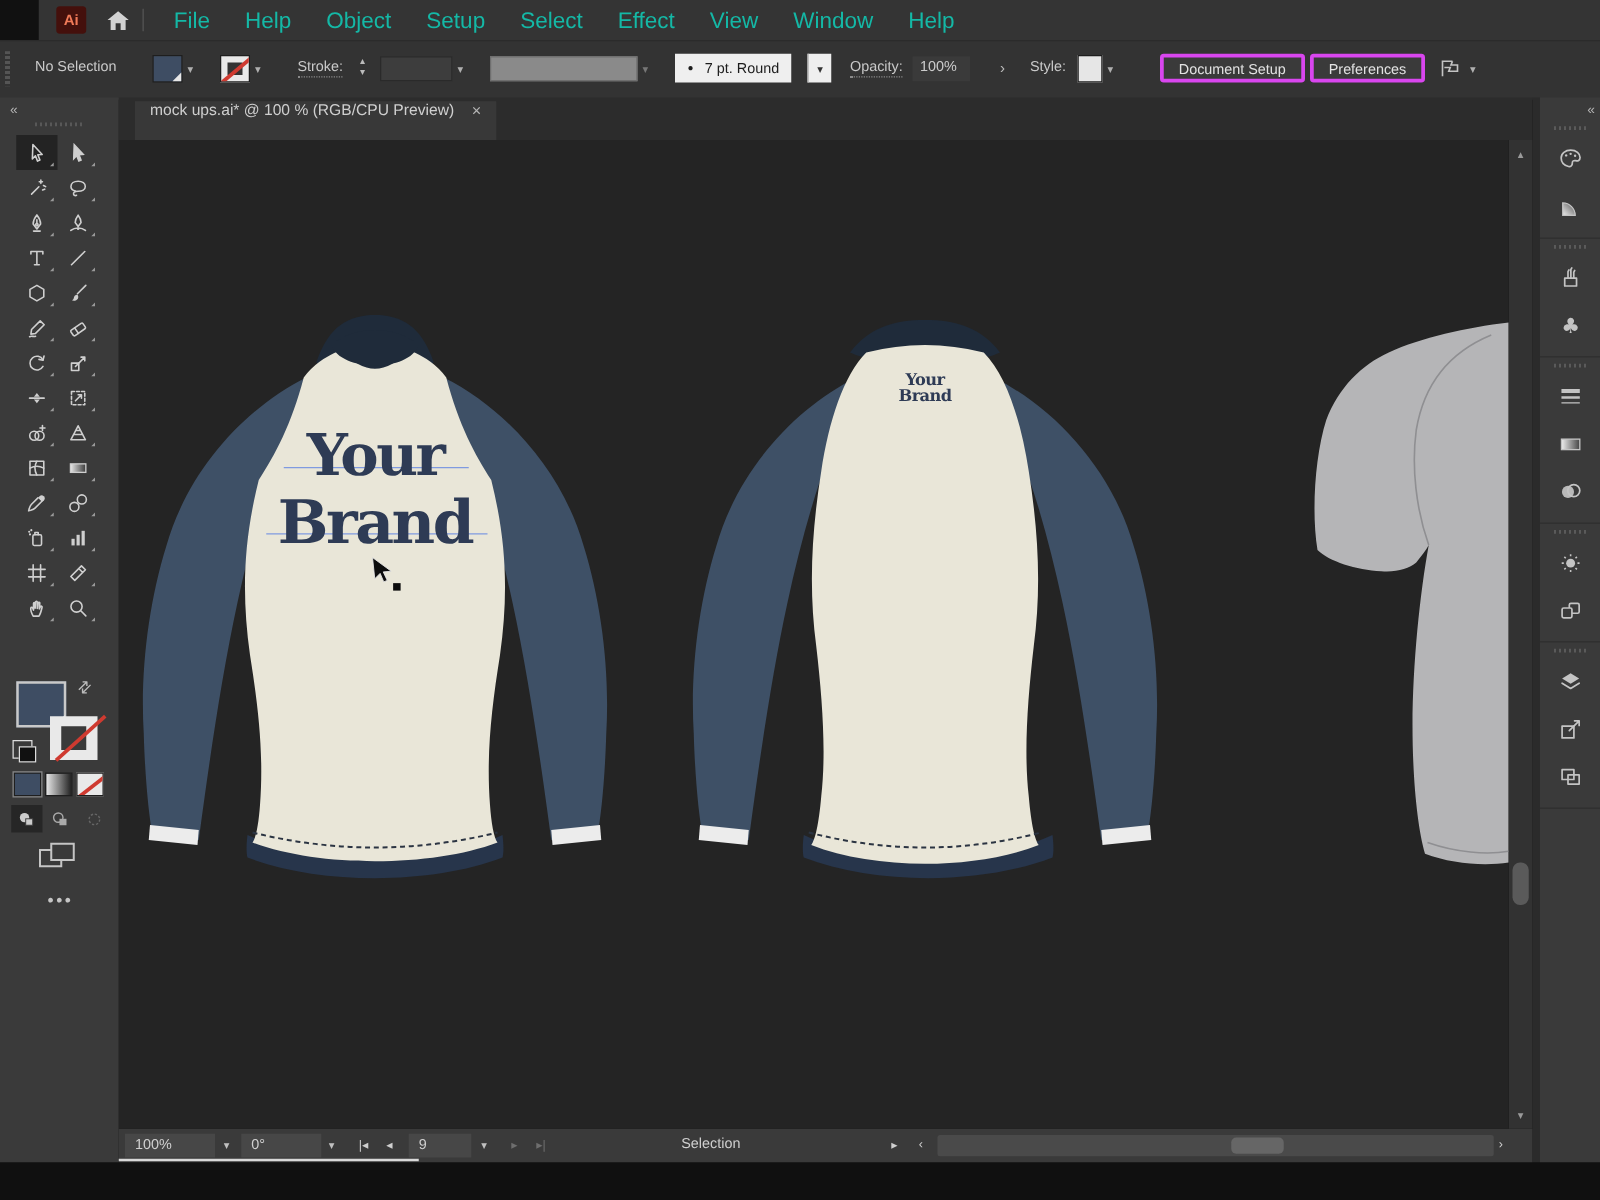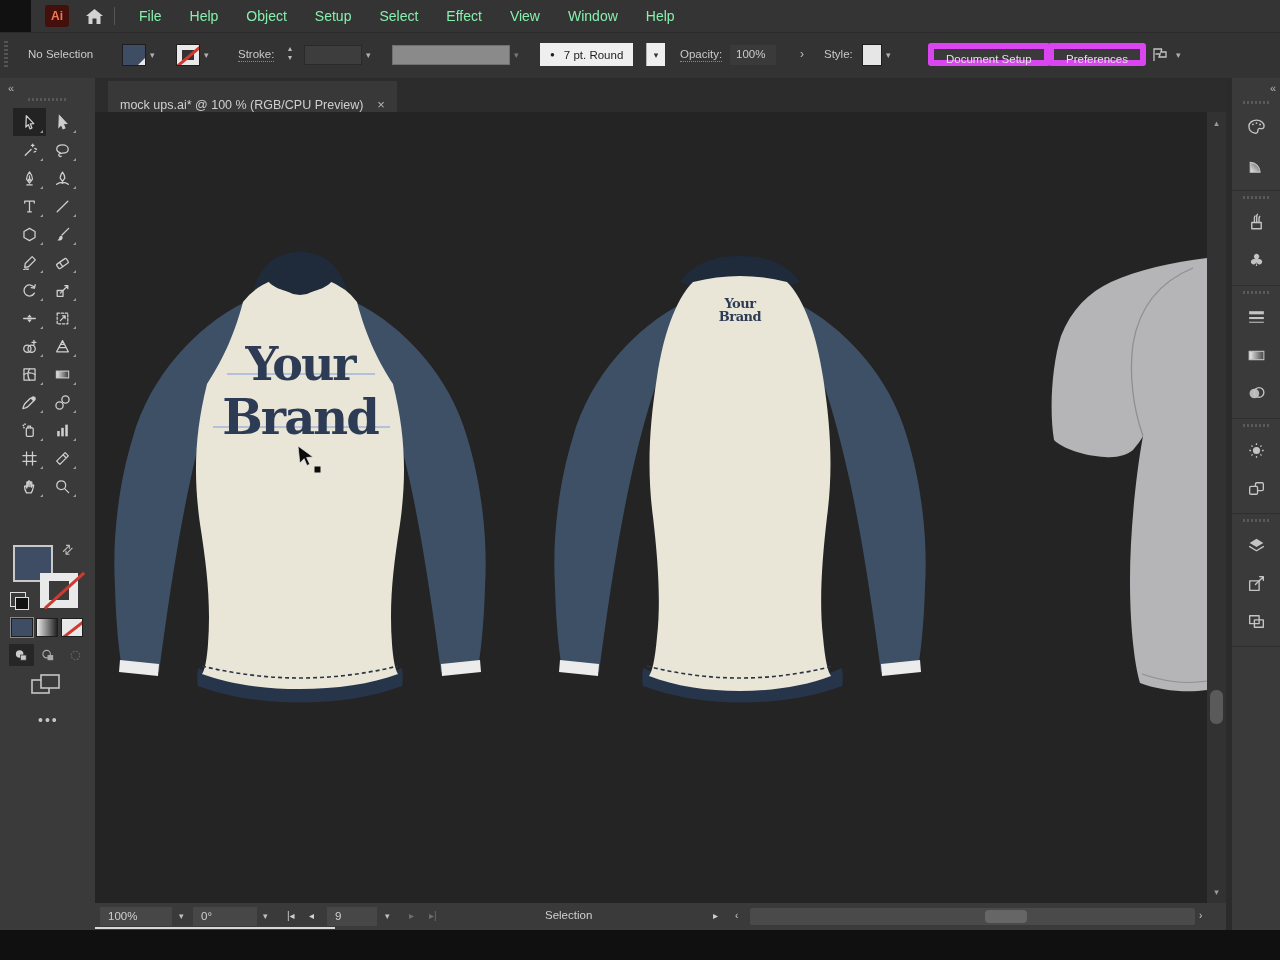--- a/index.html
+++ b/index.html
@@ -3,35 +3,35 @@
 <meta charset="utf-8">
 <style>
   html,body{margin:0;padding:0;width:1280px;height:960px;overflow:hidden;background:#111;
     font-family:"Liberation Sans",sans-serif;-webkit-font-smoothing:antialiased;}
   
   #menubar{position:absolute;left:0;top:0;width:1280px;height:32px;background:#343434;display:flex;align-items:center;margin-left:31px;}
   .ai-logo{width:24px;height:22px;margin-left:14px;border-radius:3px;display:flex;align-items:center;justify-content:center;
     font-weight:bold;font-size:12px;}
   .home{margin-left:16px;display:flex;align-items:center;}
   .menusep{width:1px;height:18px;background:#555;margin:0 10px;}
-  .menu-item{color:#86efac;font-size:14px;padding:0 14px;cursor:default;}
+  .menu-item{color:#14b8a6;font-size:18px;padding:0 14px;cursor:default;}
   
   #controlbar{position:absolute;left:0;top:32px;width:1280px;height:46px;background:#333333;border-top:1px solid #2b2b2b;border-bottom:1px solid #262626;}
   .cgrip{position:absolute;left:4px;top:8px;width:4px;height:28px;
     background:repeating-linear-gradient(to bottom,#555 0 2px,transparent 2px 4px);}
   .clabel{color:#c9c9c9;font-size:11.5px;position:absolute;top:15px;white-space:nowrap;}
   .dotted-u{border-bottom:1px dotted #8a8a8a;padding-bottom:1px;}
   .swatch{position:absolute;top:11px;width:24px;height:22px;box-sizing:border-box;border:1px solid #1e1e1e;}
   .chev{position:absolute;top:17px;color:#b0b0b0;font-size:9px;}
   .cfield{position:absolute;top:12px;height:20px;box-sizing:border-box;background:#3d3d3d;border:1px solid #2a2a2a;color:#ccc;font-size:11.5px;line-height:18px;padding-left:6px;}
-  .cbtn{position:absolute;top:10px;height:23px;box-sizing:border-box;border:6px solid #d946ef;border-radius:3px;color:#e2e2e2;
+  .cbtn{position:absolute;top:10px;height:23px;box-sizing:border-box;border:3px solid #d946ef;border-radius:3px;color:#e2e2e2;
     font-size:11.5px;line-height:21px;padding:0 12px;background:#3a3a3a;}
   
   #tabbar{position:absolute;left:95px;top:78px;width:1131px;height:34px;background:#2c2c2c;}
-  #doc-tab{position:absolute;left:13px;top:3px;height:31px;background:#383838;display:flex;align-items:flex-end;padding:0 12px;}
+  #doc-tab{position:absolute;left:13px;top:3px;height:31px;background:#383838;display:flex;align-items:flex-start;padding:0 12px;}
   #doc-tab .t{color:#cfcfcf;font-size:12.5px;white-space:nowrap;}
   #doc-tab .x{color:#b5b5b5;font-size:13px;margin-left:14px;}
   
   #toolbar{position:absolute;left:0;top:78px;width:95px;height:852px;background:#3a3a3a;}
   .collapse{color:#b5b5b5;font-size:11px;letter-spacing:-2px;}
   #toolbar .collapse{position:absolute;left:8px;top:4px;}
   .tgrip{position:absolute;left:28px;top:20px;width:40px;height:3px;
     background:repeating-linear-gradient(to right,#585858 0 2px,transparent 2px 4px);}
   #tool-grid{position:absolute;left:13px;top:30px;width:66px;display:flex;flex-wrap:wrap;}
   .tool{width:33px;height:28px;display:flex;align-items:center;justify-content:center;position:relative;}

